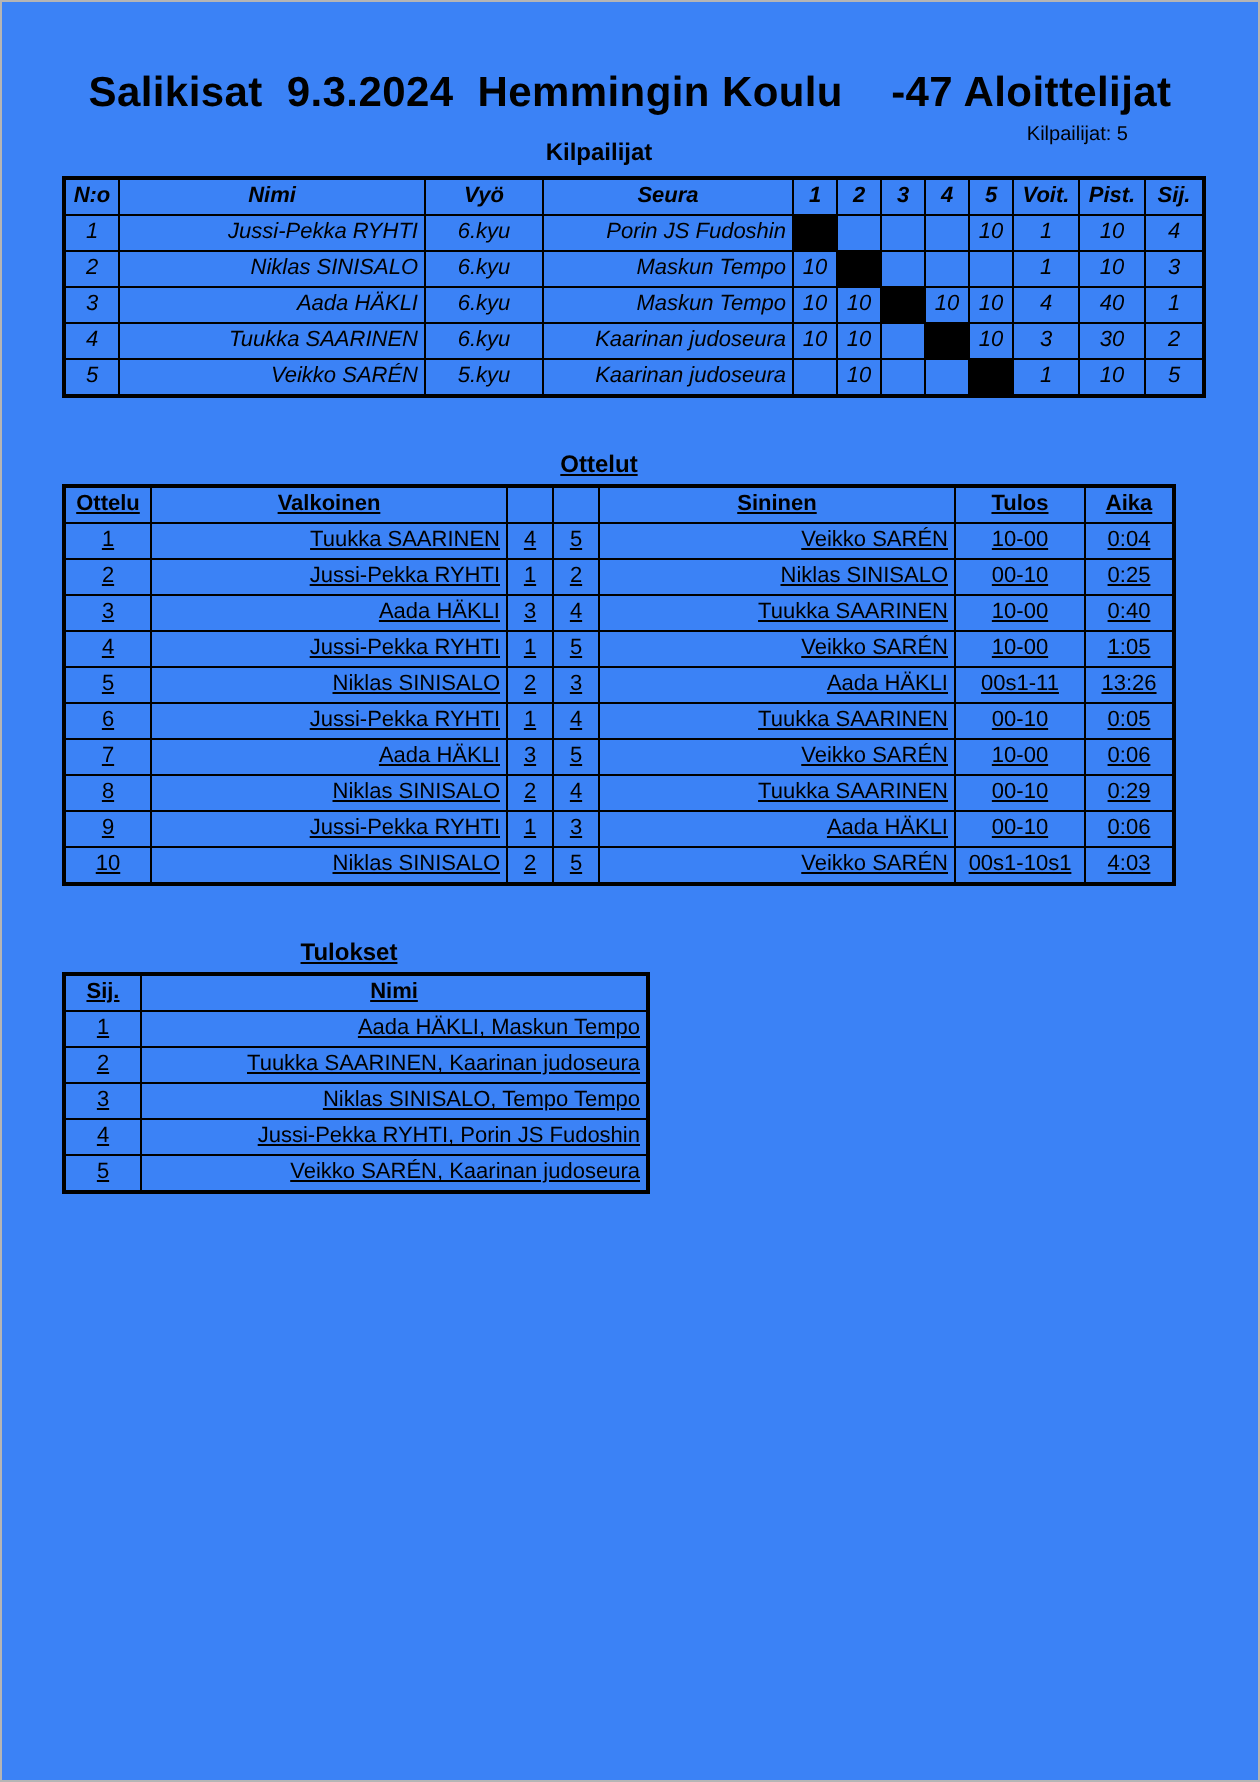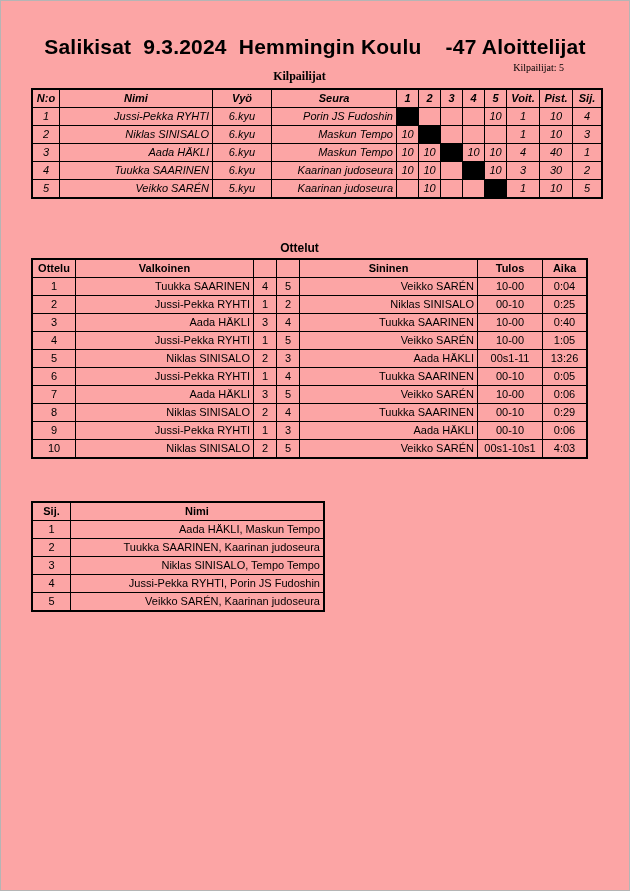--- a/index.html
+++ b/index.html
@@ -8,30 +8,30 @@
     background: #fff;
     color: #000;
     font-family: "Liberation Sans", sans-serif;
   }
   .page {
     width: 630px; height: 891px;
     box-sizing: border-box;
     border: 1px solid #b5b5b5;
     padding: 34px 30px 0 30px;
     position: relative;
-    background: #fca5a5;
+    background: #3b82f6;
   }
   .title {
     font-size: 21px;
     font-weight: bold;
     text-align: center;
     white-space: pre;
     letter-spacing: 0.2px;
   }
-  .subheader { position: relative; margin-top: 10px; height: 16px; font-family: Liberation Serif, serif; }
+  .subheader { position: relative; margin-top: 10px; height: 16px; }
   .heading {
     font-size: 12px;
     font-weight: bold;
     text-align: center;
   }
   .count {
     position: absolute;
     right: 4px; top: -7px;
     font-size: 10px;
     font-weight: normal;
@@ -67,21 +67,21 @@
   #t1 th:nth-child(11){width:30px}
   #t1 th:nth-child(12){width:26px}
   #t2 th:nth-child(1){width:40px}
   #t2 th:nth-child(2){width:175px}
   #t2 th:nth-child(3), #t2 th:nth-child(4){width:20px}
   #t2 th:nth-child(5){width:175px}
   #t2 th:nth-child(6){width:62px}
   #t2 th:nth-child(7){width:41px}
   #t3 th:nth-child(1){width:35px}
   #t3 th:nth-child(2){width:250px}
-  .section { margin-top: 42px; }
+  .section { margin-top: 26px; text-decoration: underline; }
   .w-full { width: 537px; }
   .w-narrow { width: 287px; }
 </style>
 </head>
 <body>
 
 <div class="page">
 
   <div class="title">Salikisat  9.3.2024  Hemmingin Koulu    -47 Aloittelijat</div>
 
@@ -284,20 +284,21 @@
             <td class="c">5</td>
             <td class="l">Veikko SARÉN</td>
             <td class="c">00s1-10s1</td>
             <td class="c">4:03</td>
           </tr>
         </tbody>
     </table>
   </div>
 
   <div class="section w-narrow">
+    <div class="heading">Tulokset</div>
     <table id="t3">
       <thead id="t3-head">
           <tr>
             <th>Sij.</th>
             <th>Nimi</th>
           </tr>
         </thead>
       <tbody id="t3-body">
           <tr>
             <td class="c">1</td>

